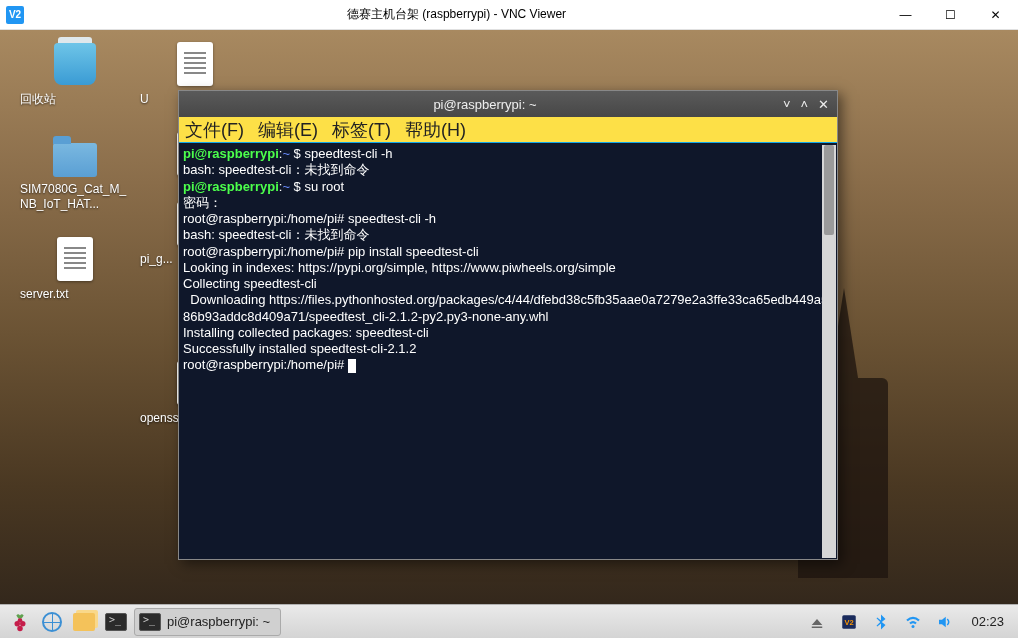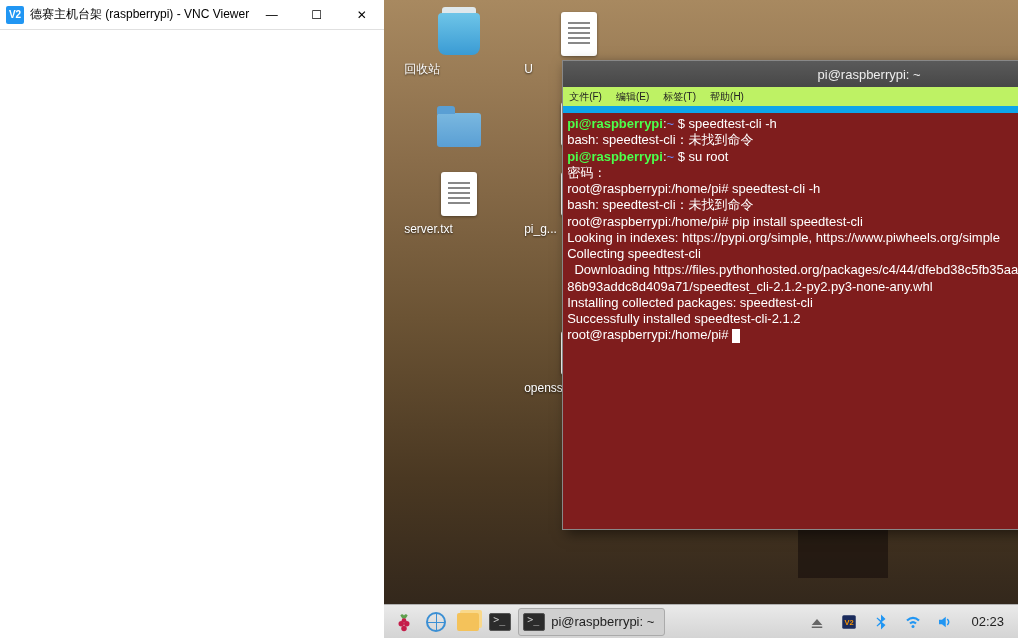--- a/index.html
+++ b/index.html
@@ -1,22 +1,22 @@
 <!DOCTYPE html>
 <html><head>
 <meta charset="utf-8">
 <style>
 * { margin: 0; padding: 0; box-sizing: border-box; font-family: "Segoe UI", Tahoma, sans-serif; }
 body { width: 1018px; height: 638px; overflow: hidden; background: #fff; }
 
 
-.vnc-window { width: 1018px; height: 638px; display: flex; background: #fff; }
+.vnc-window { width: 1018px; height: 638px; display: flex; flex-direction: column; background: #fff; }
 .vnc-titlebar { height: 30px; background: #fff; display: flex; align-items: center; padding: 0 0 0 6px; border-bottom: 1px solid #e0e0e0; }
 .vnc-logo { width: 18px; height: 18px; background: #2196f3; color: #fff; font-size: 10px; font-weight: bold; display: flex; align-items: center; justify-content: center; border-radius: 2px; margin-right: 6px; }
-.vnc-title { font-size: 12px; color: #000; flex: 1; }
+.vnc-title { font-size: 12px; color: #000; flex: 1; text-align: center; }
 .vnc-controls { display: flex; }
 .vnc-btn { width: 45px; height: 30px; display: flex; align-items: center; justify-content: center; font-size: 12px; color: #000; cursor: pointer; }
 
 
 .remote { flex: 1; position: relative; background: linear-gradient(to bottom, #a88960 0%, #8a6d4a 25%, #6b5334 50%, #4a3822 75%, #2d231a 100%); overflow: hidden; }
 .sky-temple { position: absolute; right: 80px; bottom: 60px; width: 180px; height: 300px; }
 .temple-body { position: absolute; bottom: 0; left: 40px; width: 90px; height: 200px; background: rgba(30,20,15,0.75); border-radius: 6px 6px 0 0; }
 .temple-spire { position: absolute; bottom: 200px; left: 72px; width: 0; height: 0; border-left: 14px solid transparent; border-right: 14px solid transparent; border-bottom: 90px solid rgba(30,20,15,0.75); }
 .watermark { position: absolute; bottom: 12px; right: 30px; color: rgba(255,255,255,0.25); font-size: 13px; font-family: sans-serif; }
 
@@ -32,23 +32,23 @@
 .folder-glyph::before { content:""; position:absolute; top:-7px; left:0; width:18px; height:8px; background:#5a9fd4; border-radius:3px 3px 0 0; }
 .col2 { position: absolute; top: 10px; left: 140px; }
 .dicon .lbl { display:block; line-height:1.3; word-wrap: break-word; }
 
 
 .term-window { position: absolute; top: 60px; left: 178px; width: 660px; height: 470px; background: #e8e8e8; border: 1px solid #888; box-shadow: 4px 4px 12px rgba(0,0,0,0.5); display: flex; flex-direction: column; }
 .term-titlebar { height: 26px; background: linear-gradient(#5a5a5a,#474747); color: #eee; display: flex; align-items: center; padding: 0 8px; font-size: 13px; }
 .term-titlebar .tt-title { flex: 1; text-align: center; }
 .term-titlebar .tt-ctrl { display: flex; gap: 10px; font-size: 13px; }
 .term-titlebar .tt-ctrl span { cursor: pointer; }
-.term-menubar { height: 26px; background: #bef264; display: flex; align-items: center; padding: 0 6px; gap: 14px; font-size: 10px; color: #222; border-bottom: 7px solid #0ea5e9; }
+.term-menubar { height: 26px; background: #fde047; display: flex; align-items: center; padding: 0 6px; gap: 14px; font-size: 18px; color: #222; border-bottom: 1px solid #0ea5e9; }
 .term-menubar span { cursor: pointer; }
-.term-body { flex: 1; background: #7f1d1d; color: #fff; font-family: "Consolas","Courier New",monospace; font-size: 13px; line-height: 1.25; padding: 3px 4px; overflow: hidden; white-space: pre-wrap; word-break: break-all; }
+.term-body { flex: 1; background: #0f172a; color: #fff; font-family: "Consolas","Courier New",monospace; font-size: 13px; line-height: 1.25; padding: 3px 4px; overflow: hidden; white-space: pre-wrap; word-break: break-all; }
 .term-body .green { color: #4cff4c; font-weight: bold; }
 .term-body .blue { color: #6a8dff; }
 .term-body .cursor { display: inline-block; width: 8px; height: 14px; background: #fff; vertical-align: middle; }
 .term-scroll { position: absolute; right: 1px; top: 54px; bottom: 1px; width: 14px; background: #d6d6d6; }
 .term-thumb { position: absolute; top: 0; left: 2px; right: 2px; height: 90px; background: #9a9a9a; border-radius: 2px; }
 
 
 .taskbar { position: absolute; bottom: 0; left: 0; right: 0; height: 34px; background: linear-gradient(#eaeaea,#d4d4d4); border-top: 1px solid #b0b0b0; display: flex; align-items: center; padding: 0 6px; gap: 4px; }
 .tb-icon { width: 28px; height: 28px; display: flex; align-items: center; justify-content: center; cursor: pointer; border-radius: 3px; }
 .tb-task { height: 28px; padding: 0 10px 0 4px; display: flex; align-items: center; gap: 6px; background: #d0d0d0; border: 1px solid #aaa; border-radius: 3px; font-size: 13px; color: #222; cursor: pointer; }
@@ -89,20 +89,21 @@
         <div class="dicon">
           <div class="glyph">
             <div class="trash-glyph"></div>
           </div>
           <span class="lbl">回收站</span>
         </div>
         <div class="dicon">
           <div class="glyph">
             <div class="folder-glyph"></div>
           </div>
+          <span class="lbl">SIM7080G_Cat_M_NB_IoT_HAT...</span>
         </div>
         <div class="dicon">
           <div class="glyph">
             <div class="file-glyph"></div>
           </div>
           <span class="lbl">server.txt</span>
         </div>
       </div>
 
     <div class="desktop-icons col2" id="dicons2">

